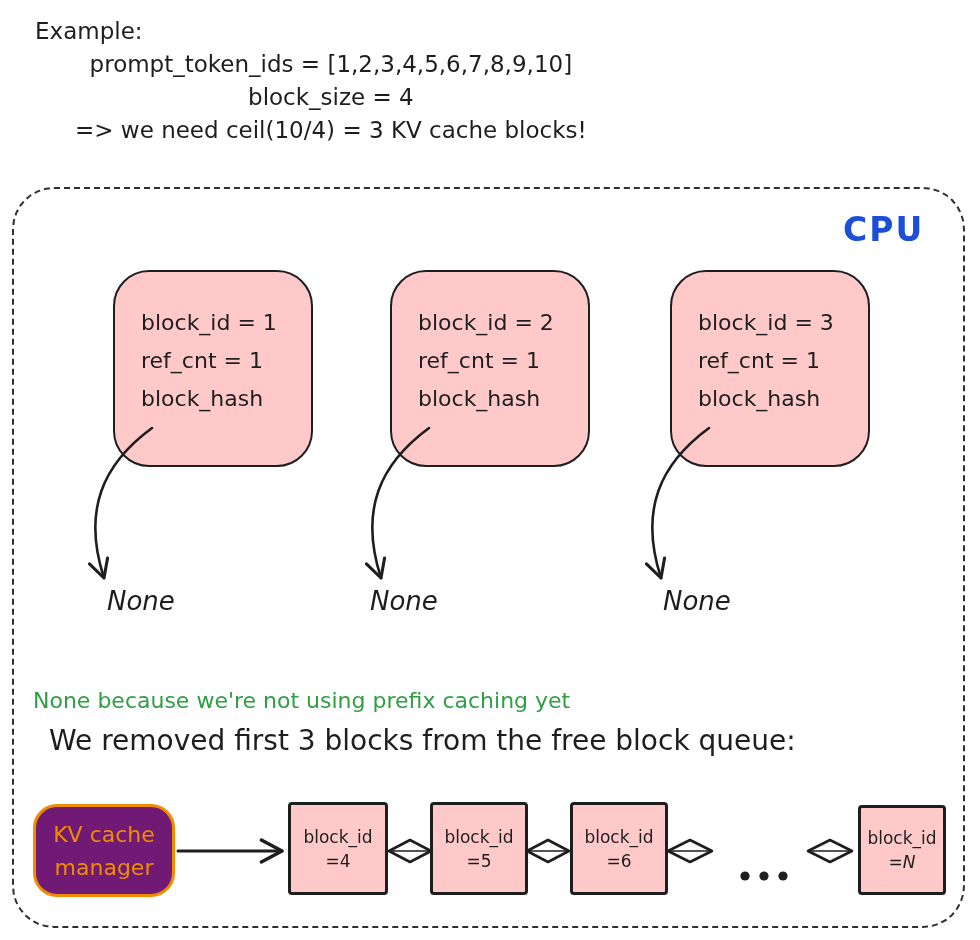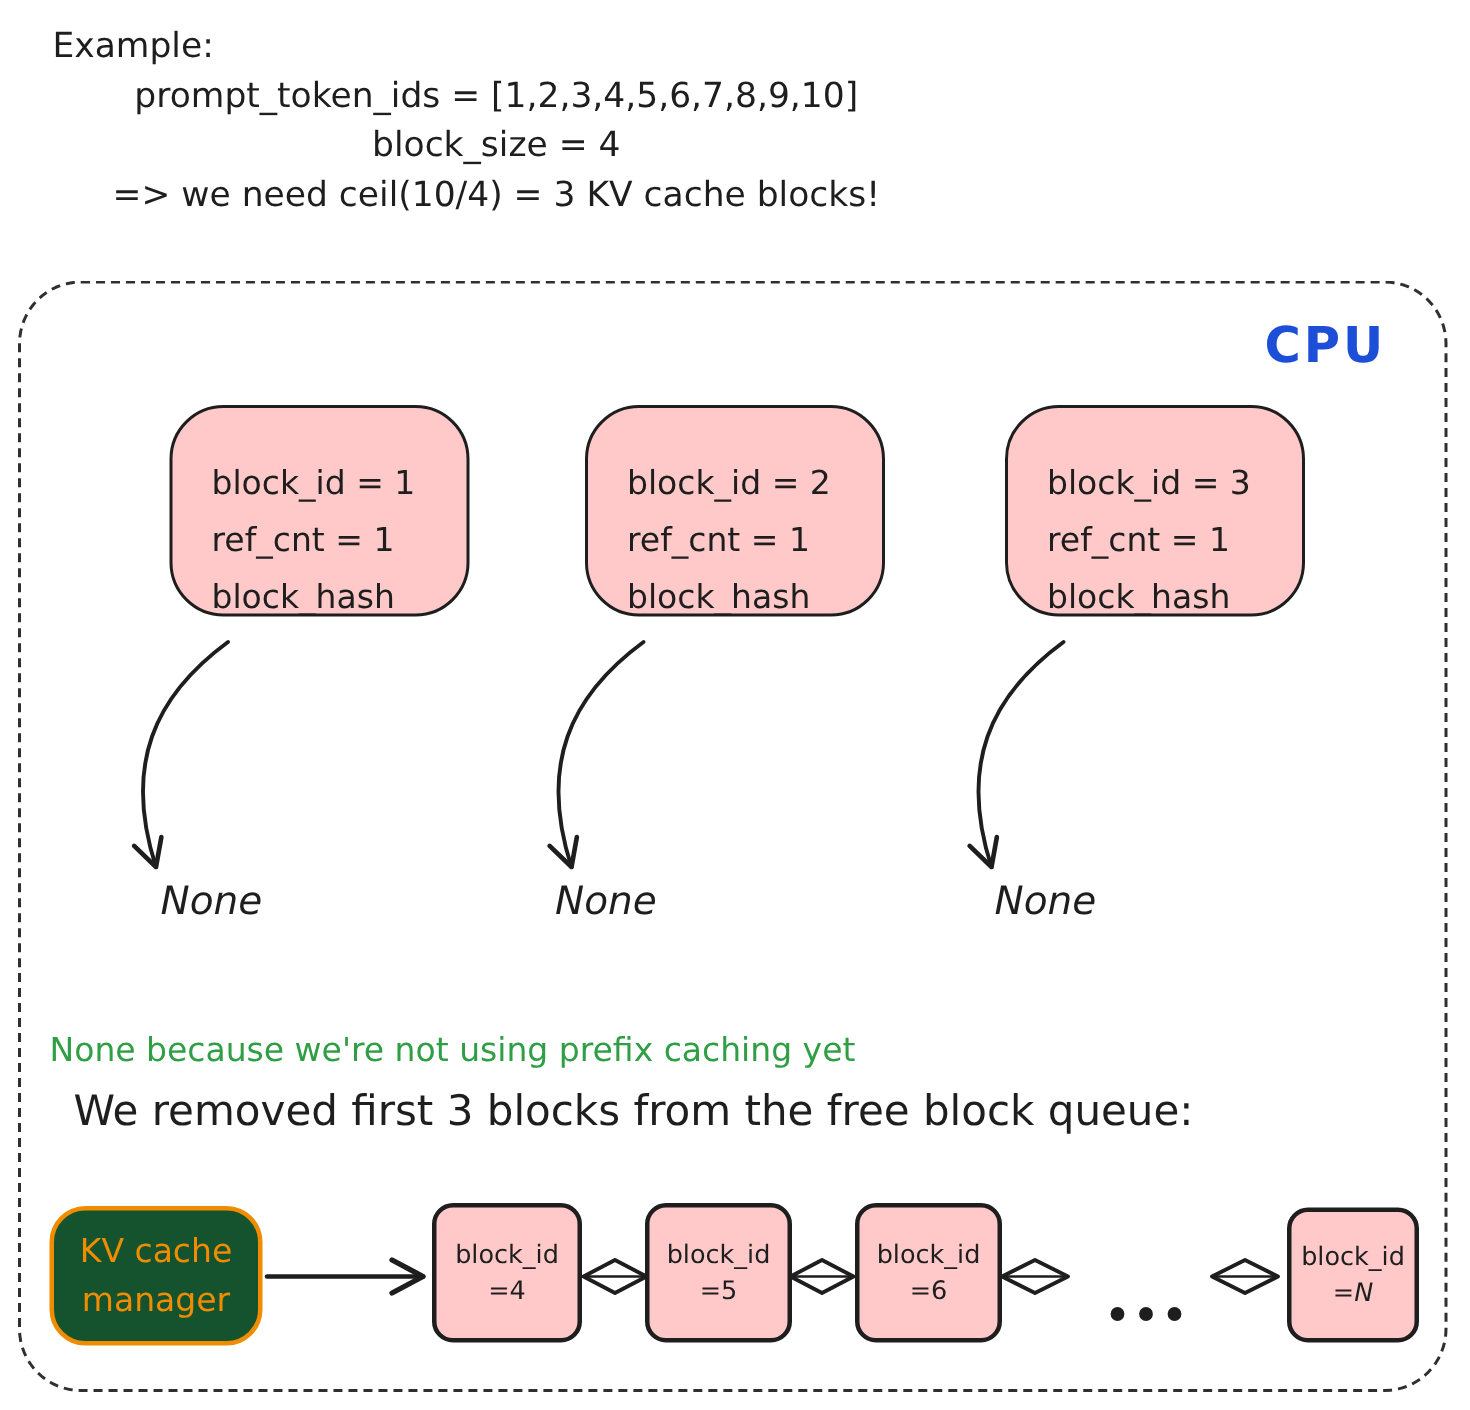--- a/index.html
+++ b/index.html
@@ -27,21 +27,21 @@
   }
   .cpu-label {
     position: absolute; left: 843px; top: 210px;
     color: #1d4ed8; font-size: 33px; font-weight: bold;
     letter-spacing: 2px;
   }
 
   
   .cache-block {
     position: absolute; top: 270px;
-    width: 200px; height: 141px;
+    width: 200px; height: 197px;
     background: #ffc9c9;
     border: 2.5px solid #1e1e1e;
     border-radius: 36px;
     padding: 32px 0 0 26px;
   }
   .cache-block .line { font-size: 22px; line-height: 38px; white-space: nowrap; }
   .cb-1 { left: 113px; }
   .cb-2 { left: 390px; }
   .cb-3 { left: 670px; }
 
@@ -63,35 +63,35 @@
     position: absolute; left: 49px; top: 724px;
     font-size: 28px; white-space: nowrap;
   }
 
   
   .kv-manager {
     position: absolute; left: 33px; top: 804px;
     width: 142px; height: 93px;
     border: 3px solid #f08c00;
     border-radius: 24px;
-    background: #14532d;
+    background: #701a75;
     color: #f08c00;
     font-size: 22px; line-height: 33px;
     display: flex; flex-direction: column;
     align-items: center; justify-content: center;
     text-align: center;
   }
 
   
   .queue-block {
     position: absolute; top: 802px;
     height: 93px;
     background: #ffc9c9;
     border: 3px solid #1e1e1e;
-    border-radius: 14px;
+    border-radius: 4px;
     display: flex; flex-direction: column;
     align-items: center; justify-content: center;
     font-size: 17px; line-height: 24px; text-align: center;
   }
   .qb-4 { left: 288px; width: 100px; }
   .qb-5 { left: 430px; width: 98px; }
   .qb-6 { left: 570px; width: 98px; }
   .qb-n { left: 858px; width: 88px; top: 805px; height: 90px; }
   .qb-n .qline2 { font-style: italic; }
 

